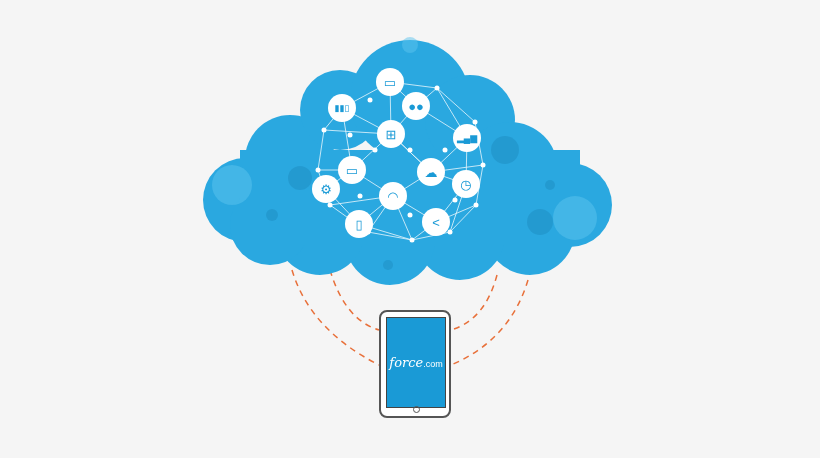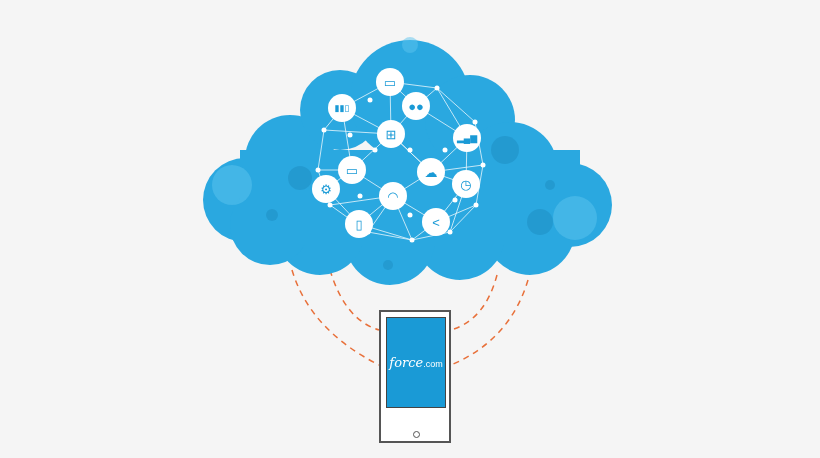--- a/index.html
+++ b/index.html
@@ -1,19 +1,19 @@
 <!DOCTYPE html>
 <html><head>
 <meta charset="utf-8">
 <style>
   html,body{margin:0;padding:0;}
   body{width:820px;height:458px;background:#f5f5f5;position:relative;overflow:hidden;font-family:"Liberation Sans",sans-serif;}
   .stage{position:absolute;left:0;top:0;width:820px;height:458px;}
   svg{position:absolute;left:0;top:0;}
-  .tablet{position:absolute;left:379px;top:310px;width:72px;height:133px;background:#fff;border:2px solid #555;border-radius:0;box-sizing:border-box;}
+  .tablet{position:absolute;left:379px;top:310px;width:72px;height:108px;background:#fff;border:2px solid #555;border-radius:8px;box-sizing:border-box;}
   .screen{position:absolute;left:5px;top:5px;width:58px;height:89px;background:#1a9ad6;border:1px solid #444;display:flex;align-items:center;justify-content:center;}
   .brand{color:#fff;font-size:12px;letter-spacing:0;}
   .brand .f{font-family:"DejaVu Serif",serif;font-style:italic;font-size:13px;}
   .brand .dot{font-size:9px;}
   .home{position:absolute;left:32px;bottom:3px;width:5px;height:5px;border:1px solid #555;border-radius:50%;}
   .icon{position:absolute;width:28px;height:28px;border-radius:50%;background:#fff;display:flex;align-items:center;justify-content:center;color:#1a9ad6;font-size:13px;line-height:1;}
 </style>
 </head>
 <body>
 

